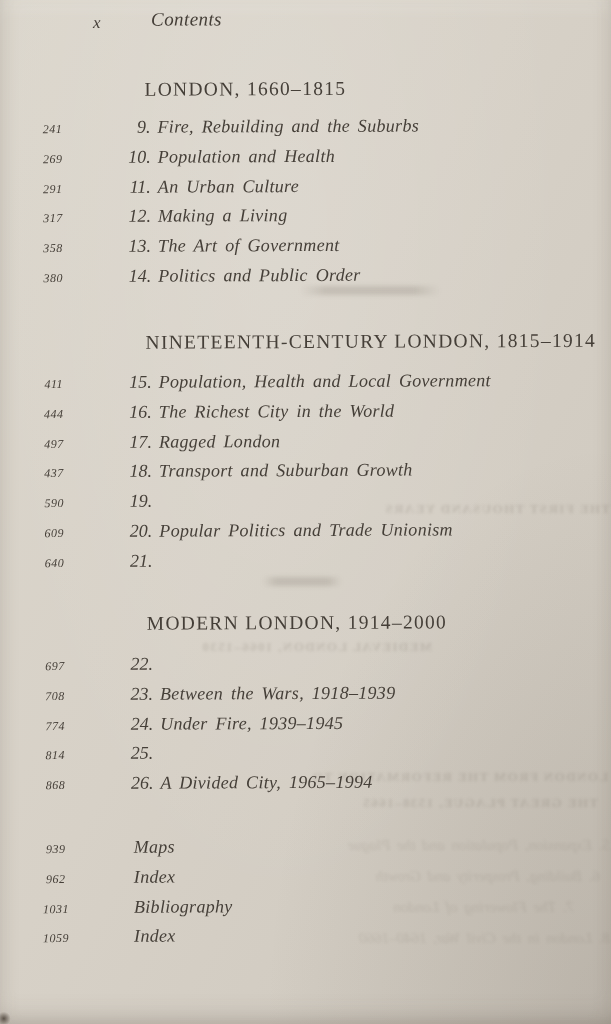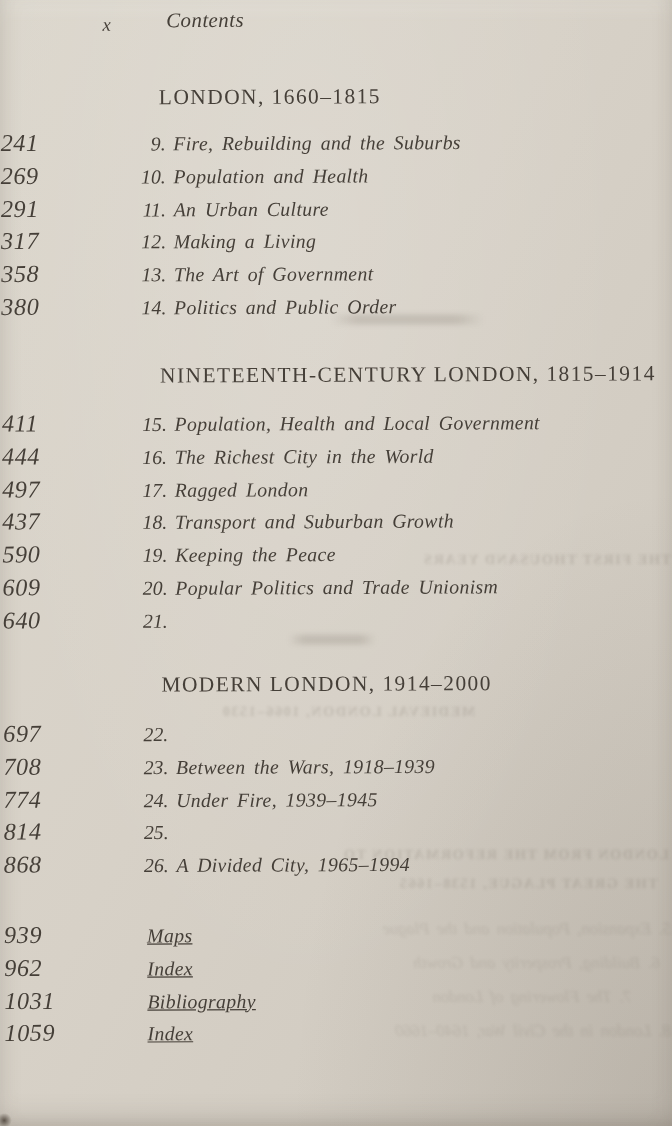--- a/index.html
+++ b/index.html
@@ -29,24 +29,24 @@
   .running-head{position:absolute;top:8px;left:0;width:100%;height:26px;}
   .folio{position:absolute;left:93px;top:4px;font-style:italic;font-size:17px;}
   .running-title{position:absolute;left:151px;top:0;font-style:italic;font-size:19px;letter-spacing:.4px;text-align:right;}
   .sec-heading{
     position:absolute;left:144px;margin:0;
     font-size:19.5px;font-weight:400;letter-spacing:1.3px;
     color:var(--ink);white-space:nowrap;
   }
   .rows{position:absolute;left:0;width:100%;}
   .row{display:flex;align-items:baseline;height:29.8px;font-size:18px;}
-  .pg{width:104px;text-align:left;font-style:italic;font-size:22px;letter-spacing:.5px;flex:none;font-family:Liberation Serif, serif;}
+  .pg{width:104px;text-align:center;font-style:italic;font-size:12px;letter-spacing:.5px;flex:none;font-family:Liberation Serif, serif;}
   .cn{width:46px;text-align:right;font-style:italic;flex:none;}
   .tt{margin-left:7px;font-style:italic;letter-spacing:.3px;word-spacing:3px;white-space:nowrap;}
-  .row.endmatter .tt{margin-left:26px;text-decoration:underline;}
+  .row.endmatter .tt{margin-left:26px;}
   .ghost{
     position:absolute;width:220px;white-space:nowrap;
     transform:scaleX(-1);filter:blur(1.4px);
     color:var(--ghost);opacity:.20;
   }
   .ghost.caps{font-size:13px;font-weight:bold;letter-spacing:1.4px;}
   .ghost.ital{font-style:italic;font-size:15px;word-spacing:3px;opacity:.16;}
   .smudge{
     position:absolute;border-radius:4px;filter:blur(2.2px);
     background:linear-gradient(90deg,transparent,rgba(110,101,90,.20) 18% 82%,transparent);
@@ -132,21 +132,20 @@
         <span class="tt">Ragged London</span>
       </div>
       <div class="row">
         <span class="pg">437</span>
         <span class="cn">18.</span>
         <span class="tt">Transport and Suburban Growth</span>
       </div>
       <div class="row">
         <span class="pg">590</span>
         <span class="cn">19.</span>
-        <span class="tt">Keeping the Peace</span>
       </div>
       <div class="row">
         <span class="pg">609</span>
         <span class="cn">20.</span>
         <span class="tt">Popular Politics and Trade Unionism</span>
       </div>
       <div class="row">
         <span class="pg">640</span>
         <span class="cn">21.</span>
       </div>

